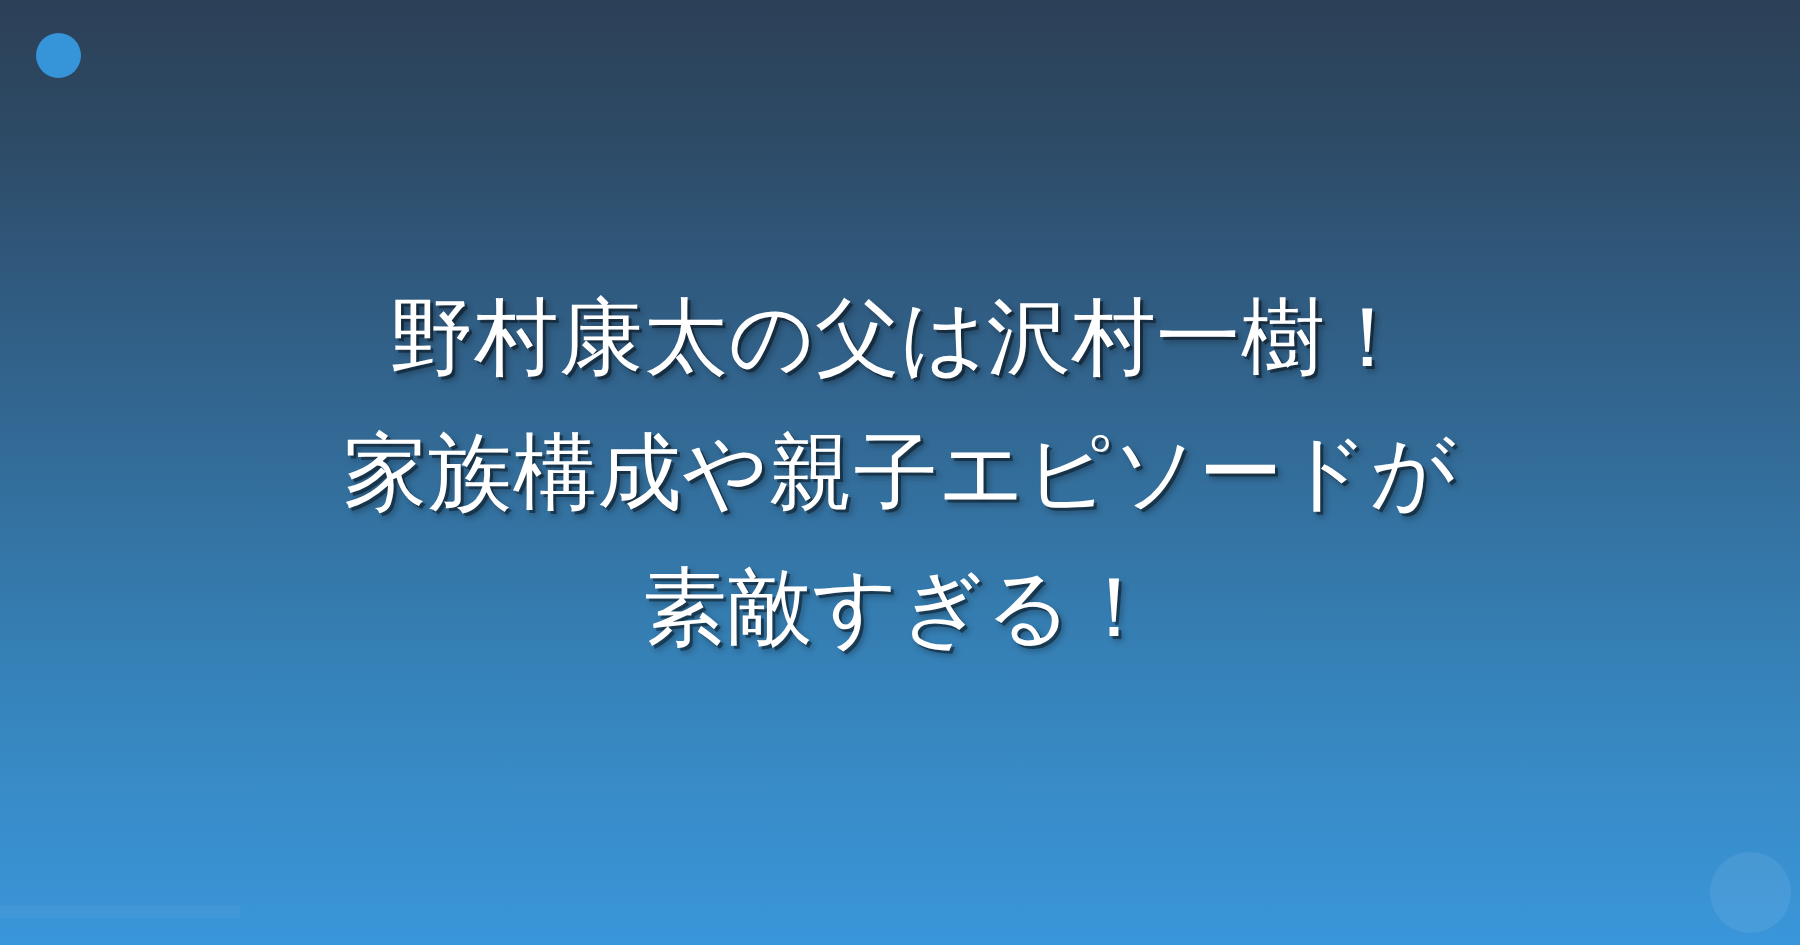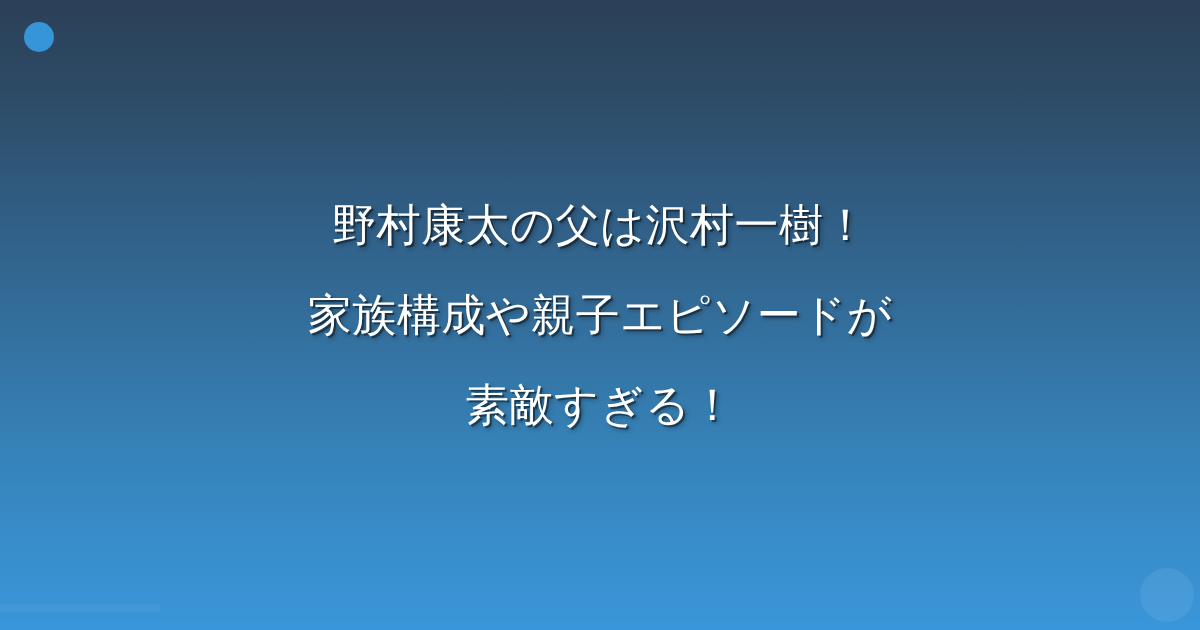--- a/index.html
+++ b/index.html
@@ -73,21 +73,21 @@
 
   .title {
     margin: 0;
     padding: 0 40px;
     width: 100%;
     box-sizing: border-box;
     text-align: center;
     color: #ffffff;
     font-family: Liberation Sans, sans-serif;
     font-weight: 400;
-    font-size: 44px;
+    font-size: 56px;
     line-height: 90px;
     letter-spacing: 0.5px;
     text-shadow:
       2px 2px 0 rgba(0, 0, 0, 0.42),
       3px 3px 4px rgba(0, 0, 0, 0.30);
     white-space: pre-line;
   }
 </style>
 </head>
 <body>

